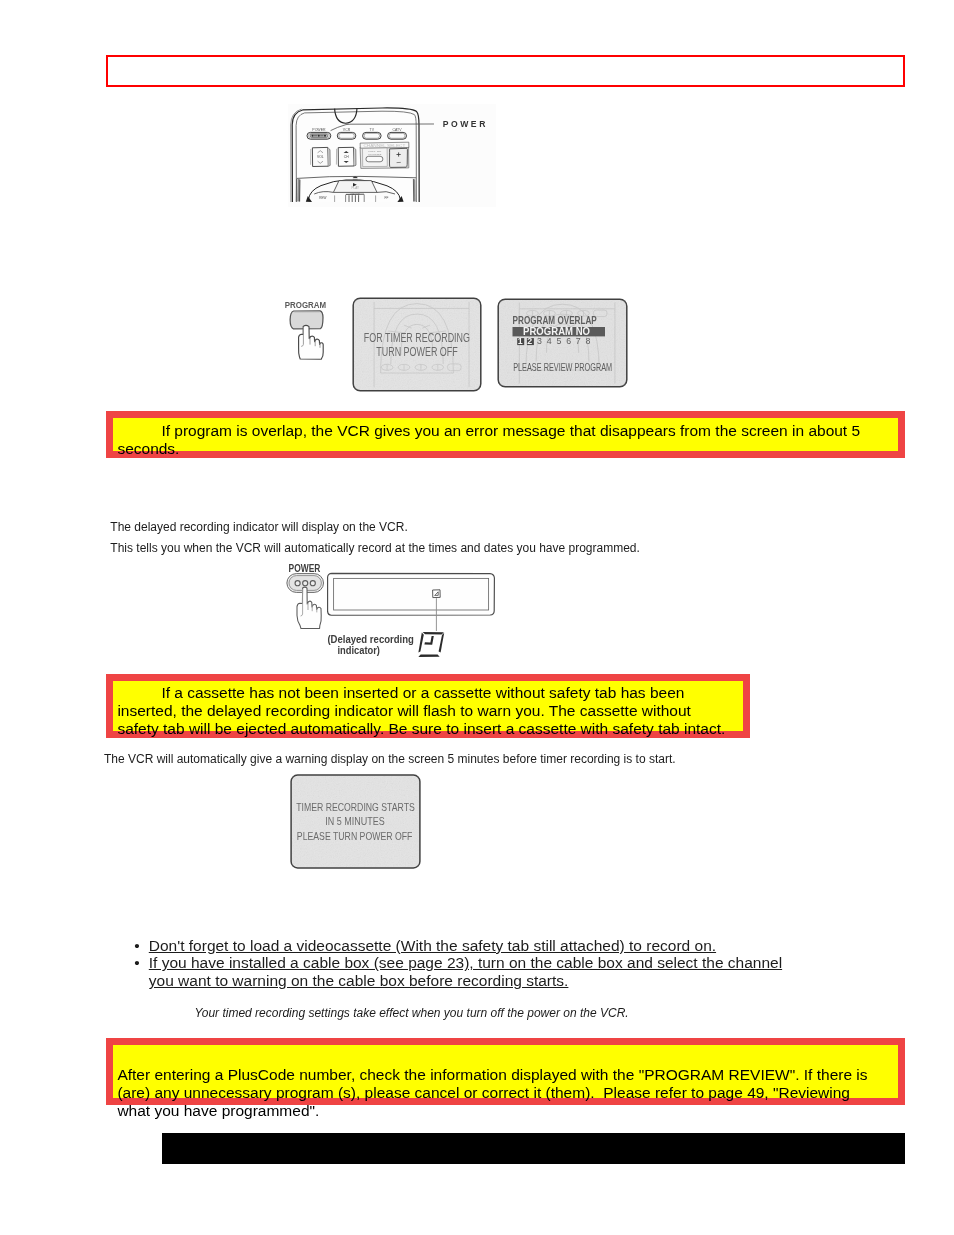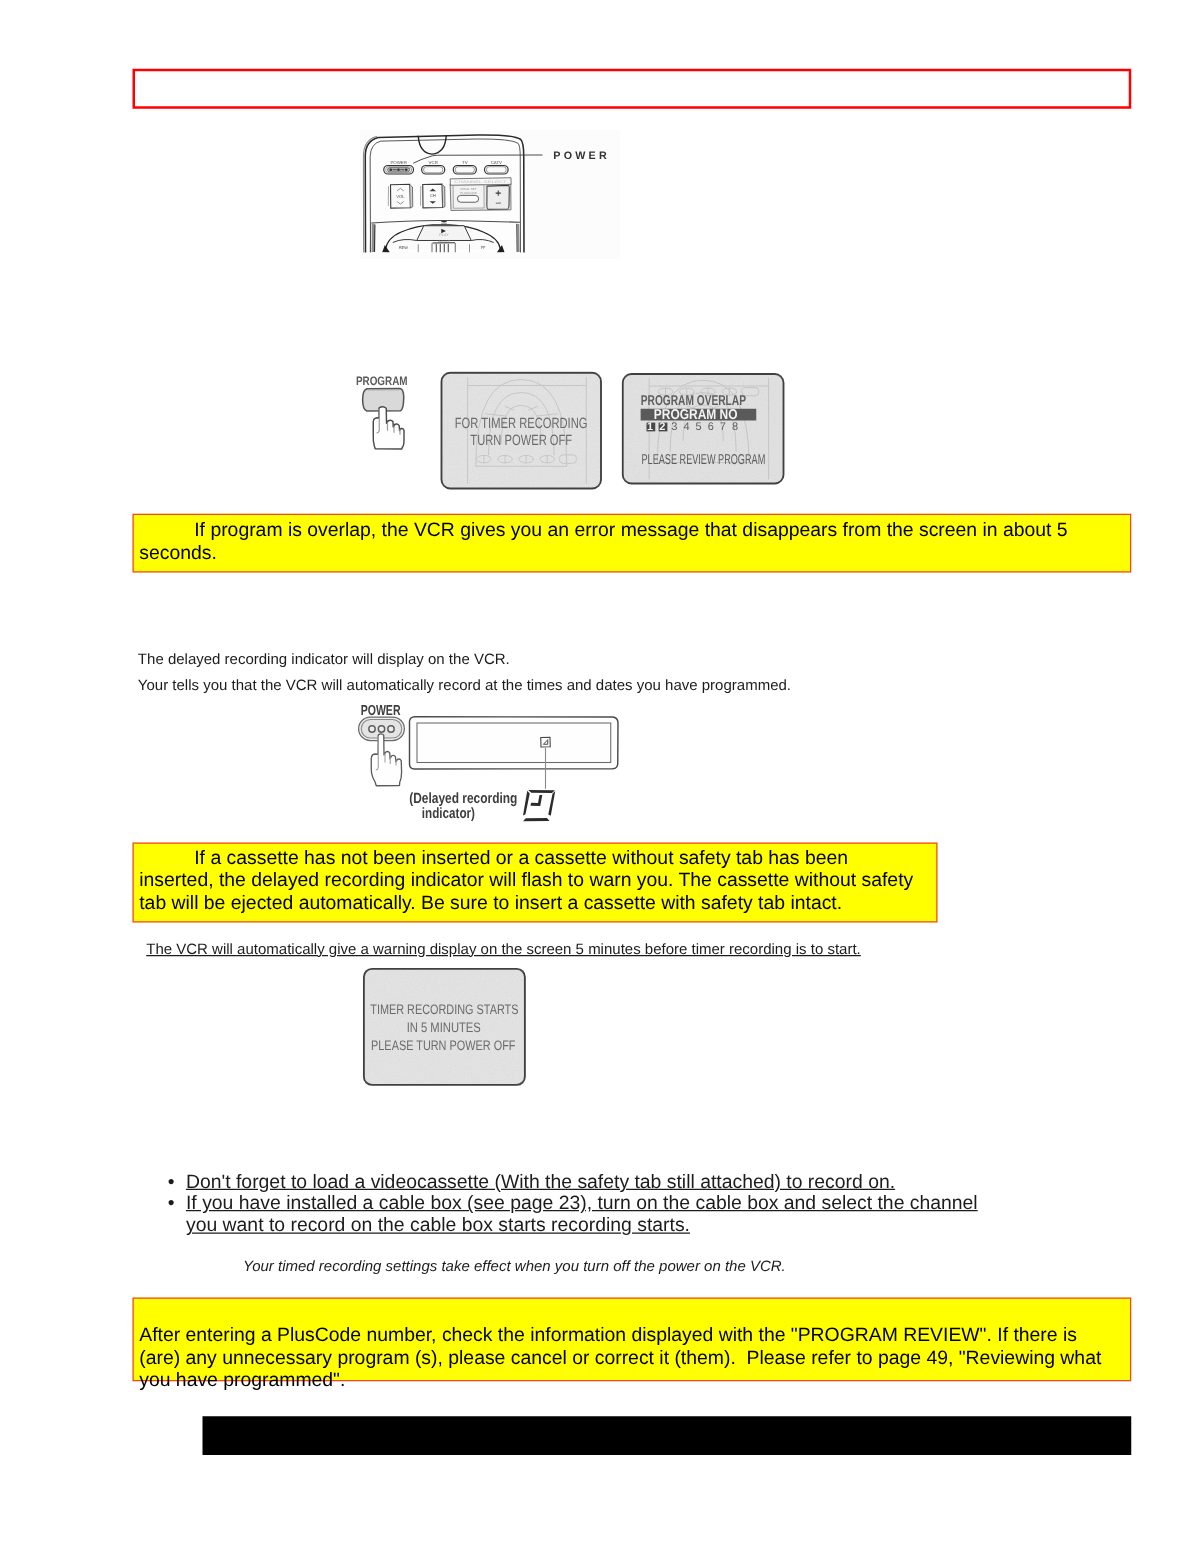--- a/index.html
+++ b/index.html
@@ -6,21 +6,21 @@
   body{width:954px;height:1235px;background:#ffffff;
        font-family:"Liberation Sans",sans-serif;position:relative;overflow:hidden;
        -webkit-font-smoothing:antialiased;}
   .page{position:absolute;left:0;top:0;width:954px;height:1235px;}
   .abs{position:absolute;}
   .fig{filter:grayscale(1);}
 
   .redbox{left:106px;top:55px;width:799px;height:32px;
           border:2px solid #ff0000;box-sizing:border-box;background:#fff;}
 
-  .ybox{background:#ffff00;border:1px solid #ef4444;box-sizing:border-box;
+  .ybox{background:#ffff00;border:7px solid #ef4444;box-sizing:border-box;
         color:#000;font-size:15.5px;line-height:18.2px;}
   .ybox p{margin:0;}
 
   .ptxt{color:#1c1c1c;font-size:12px;line-height:21px;white-space:nowrap;}
 
   .blackbar{left:162px;top:1133px;width:743px;height:31px;background:#000;}
 
   .remote-callout{left:442.7px;top:119.4px;font-size:8.6px;letter-spacing:2.55px;color:#333;
                   font-family:"Liberation Sans",sans-serif;font-weight:bold;}
   .bullets{font-size:15.5px;color:#1c1c1c;}
@@ -208,21 +208,21 @@
 <text x="91.0" y="46.2" text-anchor="middle" font-family="Liberation Sans,sans-serif" font-size="8.8" fill="#5e5e5e">8</text>
 <text x="16.2" y="73.0" font-family="Liberation Sans,sans-serif" font-size="11.4" textLength="99.0" lengthAdjust="spacingAndGlyphs" fill="#5c5c5c">PLEASE REVIEW PROGRAM</text>
 </svg>
 
   <div class="abs ybox" style="left:106px;top:411px;width:799px;height:47px;padding:4.0px 14.6px 0 4.4px;">
     <p style="text-indent:44px;">If program is overlap, the VCR gives you an error message that disappears from the screen in about 5 seconds.</p>
   </div>
 
   <div class="abs ptxt" style="left:110.3px;top:517px;">
     <div>The delayed recording indicator will display on the VCR.</div>
-    <div>Your tells you that the VCR will automatically record at the times and dates you have programmed.</div>
+    <div>This tells you when the VCR will automatically record at the times and dates you have programmed.</div>
   </div>
 
   <svg class="abs fig" style="left:284px;top:561px;" width="216" height="100" viewBox="0 0 216 100">
 <text x="4.6" y="11.2" font-family="Liberation Sans,sans-serif" font-size="11.6" font-weight="bold" textLength="31.8" lengthAdjust="spacingAndGlyphs" fill="#3d3d3d">POWER</text>
 <rect x="2.9" y="12.6" width="36.6" height="18.8" rx="9.4" fill="#ededed" stroke="#6a6a6a" stroke-width="1.0"></rect>
 <rect x="5.0" y="14.6" width="32.4" height="14.8" rx="7.4" fill="#e4e4e4" stroke="#8a8a8a" stroke-width="0.9"></rect>
 <circle cx="13.6" cy="22.2" r="2.55" fill="#ededed" stroke="#5e5e5e" stroke-width="1.15"></circle>
 <circle cx="21.2" cy="22.2" r="2.55" fill="#ededed" stroke="#5e5e5e" stroke-width="1.15"></circle>
 <circle cx="28.8" cy="22.2" r="2.55" fill="#ededed" stroke="#5e5e5e" stroke-width="1.15"></circle>
 <g fill="#fefefe" stroke="#5a5a5a" stroke-width="1.05" stroke-linejoin="round" stroke-linecap="round">
@@ -245,21 +245,21 @@
 <path d="M160.2 71.8 L158.0 74.0 L154.6 90.6 L156.6 91.6 Z"></path>
 <path d="M136.6 93.6 L153.6 93.4 L155.6 95.7 L134.4 95.9 Z"></path>
 <path d="M147.6 75.0 L149.8 74.9 L148.2 83.8 L140.4 83.6 L140.9 81.2 L146.4 81.4 Z"></path>
 </g>
 </svg>
 
   <div class="abs ybox" style="left:106px;top:674px;width:644px;height:64px;padding:3.0px 14.6px 0 4.4px;">
     <p style="text-indent:44px;">If a cassette has not been inserted or a cassette without safety tab has been inserted, the delayed recording indicator will flash to warn you. The cassette without safety tab will be ejected automatically. Be sure to insert a cassette with safety tab intact.</p>
   </div>
 
-  <div class="abs ptxt" style="left:117px;top:748.6px;text-decoration:underline;">
+  <div class="abs ptxt" style="left:104px;top:748.6px;">
     <div>The VCR will automatically give a warning display on the screen 5 minutes before timer recording is to start.</div>
   </div>
 
   <svg class="abs fig" style="left:290px;top:774px;" width="131" height="95" viewBox="0 0 131 95">
 <defs>
         <filter id="nwar" x="0" y="0" width="100%" height="100%">
           <feTurbulence type="fractalNoise" baseFrequency="0.85" numOctaves="3" seed="7" result="n"></feTurbulence>
           <feColorMatrix in="n" type="saturate" values="0"></feColorMatrix>
         </filter>
       </defs>
@@ -270,21 +270,21 @@
 <text x="64.6" y="66.0" text-anchor="middle" font-family="Liberation Sans,sans-serif" font-size="11.0" textLength="115.5" lengthAdjust="spacingAndGlyphs" fill="#6b6b6b">PLEASE TURN POWER OFF</text>
 </svg>
 
   <div class="abs bullets" style="left:134.2px;top:936.6px;width:780px;height:62px;">
     <div class="brow" style="left:0;top:0;">
       <span class="bmark">•</span>
       <span class="btext">Don't forget to load a videocassette (With the safety tab still attached) to record on.</span>
     </div>
     <div class="brow" style="left:0;top:17.8px;">
       <span class="bmark">•</span>
-      <span class="btext"><span>If you have installed a cable box (see page 23), turn on the cable box and select the channel</span><br><span>you want to record on the cable box starts recording starts.</span></span>
+      <span class="btext"><span>If you have installed a cable box (see page 23), turn on the cable box and select the channel</span><br><span>you want to warning on the cable box before recording starts.</span></span>
     </div>
   </div>
 
   <div class="abs ptxt" style="left:194.4px;top:1003px;font-style:italic;">
     <div>Your timed recording settings take effect when you turn off the power on the VCR.</div>
   </div>
 
   <div class="abs ybox" style="left:106px;top:1038px;width:799px;height:67px;padding:20.6px 14.6px 0 4.4px;">
     <p style="white-space:pre-wrap;">After entering a PlusCode number, check the information displayed with the "PROGRAM REVIEW". If there is (are) any unnecessary program (s), please cancel or correct it (them).  Please refer to page 49, "Reviewing what you have programmed".</p>
   </div>

